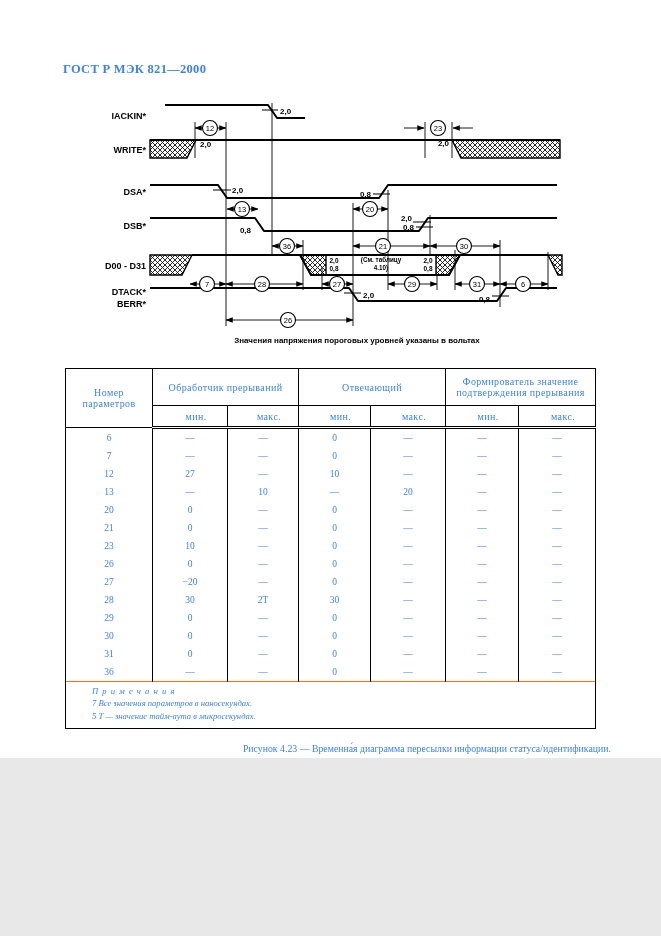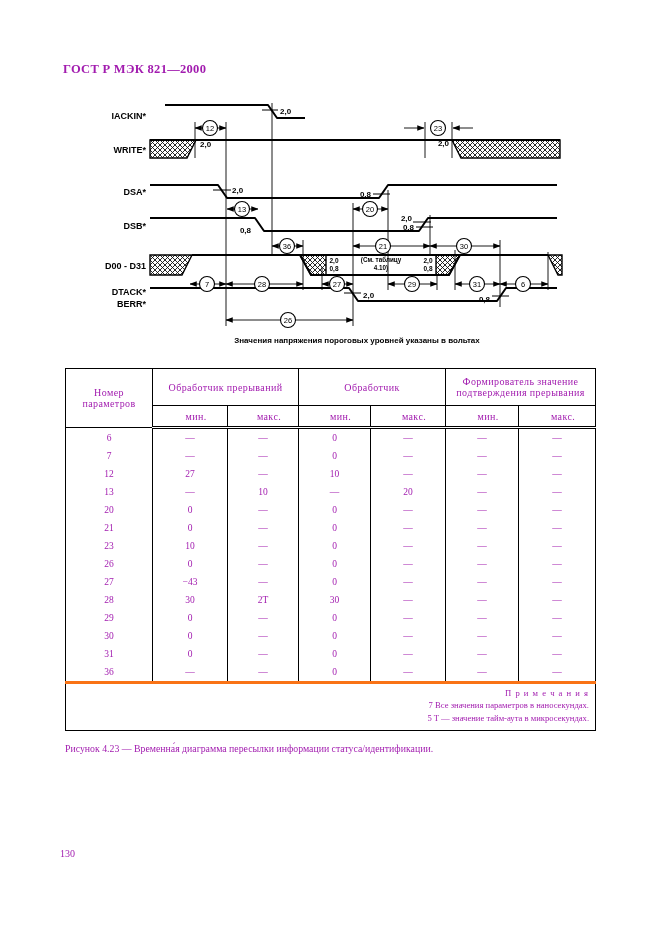--- a/index.html
+++ b/index.html
@@ -1,18 +1,18 @@
 <!DOCTYPE html>
 <html><head>
 <meta charset="utf-8">
 <style>
   html,body { margin:0; padding:0; background:#e8e8e8; }
   .page {
-    position:relative; width:661px; height:936px; background:#ffffff;
-    font-family:"Liberation Serif", serif; color:#a21caf; overflow:hidden;
+    position:relative; width:661px; height:758px; background:#ffffff;
+    font-family:"Liberation Serif", serif; color:#3b82f6; overflow:hidden;
     margin:0 auto; box-shadow:0 0 4px rgba(0,0,0,.3);
   }
   .doc-header {
     position:absolute; left:63px; top:62px;
     font-weight:bold; font-size:12.5px; letter-spacing:.3px;
   }
   .diagram { position:absolute; left:0; top:95px; }
   .diagram text { font-family:"Liberation Sans", sans-serif; fill:#000; }
   .siglabel text { font-size:9px; font-weight:bold; }
   .vlabel  { font-size:8px; font-weight:bold; }
@@ -38,27 +38,27 @@
     text-align:center; padding:1px 2px; letter-spacing:.4px;
   }
   .params-table thead tr.subhead th { border-bottom:3px double #000; height:18px;padding-left:14px; }
   .params-table thead tr.grouphead th { height:34px; }
   .params-table tbody td {
     border-left:1px solid #000; border-right:1px solid #000;
     border-top:none; border-bottom:none;
     text-align:center; font-size:9.5px; height:18px; padding:0;
   }
   .params-table tfoot td {
-    border-top:3px solid #f97316; text-align:right;
-    font-size:8.6px; padding:3px 6px 6px 26px; line-height:1.45;
+    border-top:1px solid #f97316; text-align:left;
+    font-size:8.6px; padding:3px 6px 6px 26px; line-height:1.45;font-style:italic;
   }
   .notes-title { letter-spacing:1px; }
   .caption {
-    position:absolute; left:65px; top:741px; width:530px;
-    text-align:left; font-size:9.8px; line-height:1.55;
+    position:absolute; left:81px; top:741px; width:530px;
+    text-align:right; font-size:9.8px; line-height:1.55;
   }
   .page-number { position:absolute; left:60px; top:848px; font-size:10px; }
 </style>
 </head>
 <body>
 
 <div class="page">
 
   <div class="doc-header">ГОСТ Р МЭК 821—2000</div>
 
@@ -240,21 +240,21 @@
         <col style="width:71px">
       <col style="width:72px">
         <col style="width:75px">
         <col style="width:73px">
         <col style="width:77px">
     </colgroup>
     <thead>
       <tr class="grouphead">
         <th rowspan="2">Номер параметров</th>
         <th colspan="2">Обработчик прерываний</th>
-        <th colspan="2">Обработчик</th>
+        <th colspan="2">Отвечающий</th>
         <th colspan="2">Формирователь значение подтверждения прерывания</th>
       </tr>
       <tr class="subhead">
         <th>мин.</th>
         <th>макс.</th>
         <th>мин.</th>
         <th>макс.</th>
         <th>мин.</th>
         <th>макс.</th>
       </tr>
@@ -327,21 +327,21 @@
           <td>26</td>
           <td>0</td>
           <td>—</td>
           <td>0</td>
           <td>—</td>
           <td>—</td>
           <td>—</td>
         </tr>
         <tr>
           <td>27</td>
-          <td>−43</td>
+          <td>−20</td>
           <td>—</td>
           <td>0</td>
           <td>—</td>
           <td>—</td>
           <td>—</td>
         </tr>
         <tr>
           <td>28</td>
           <td>30</td>
           <td>2T</td>

